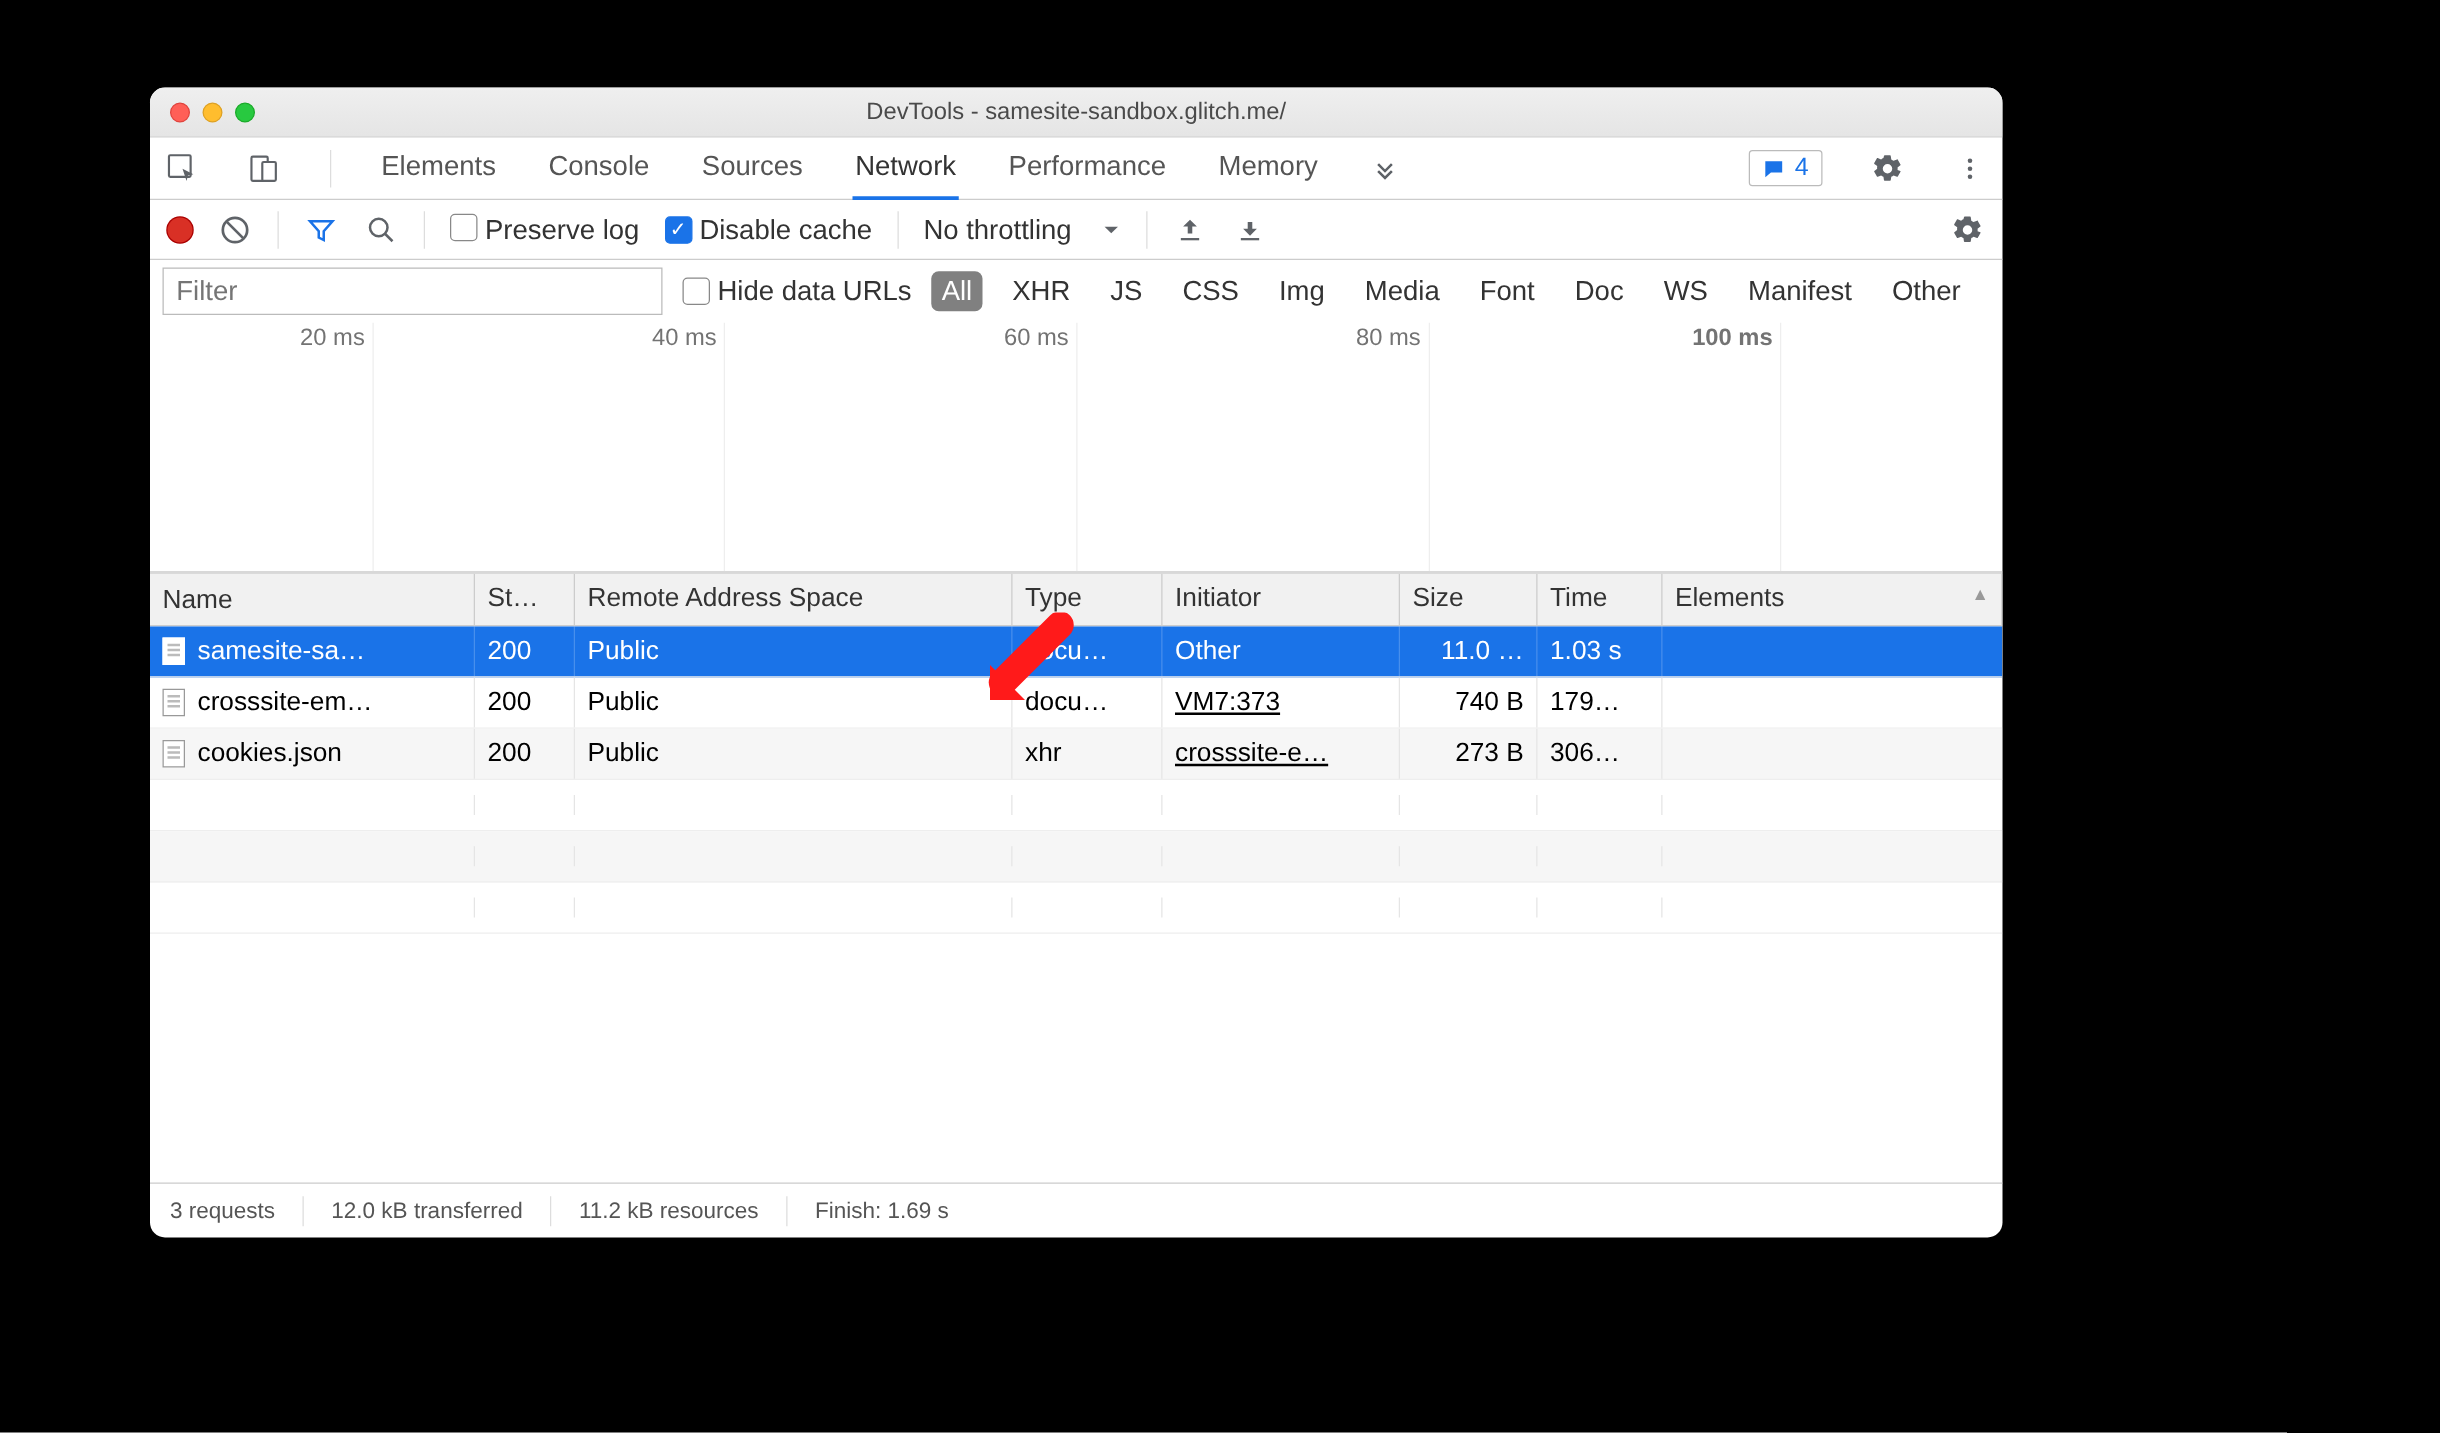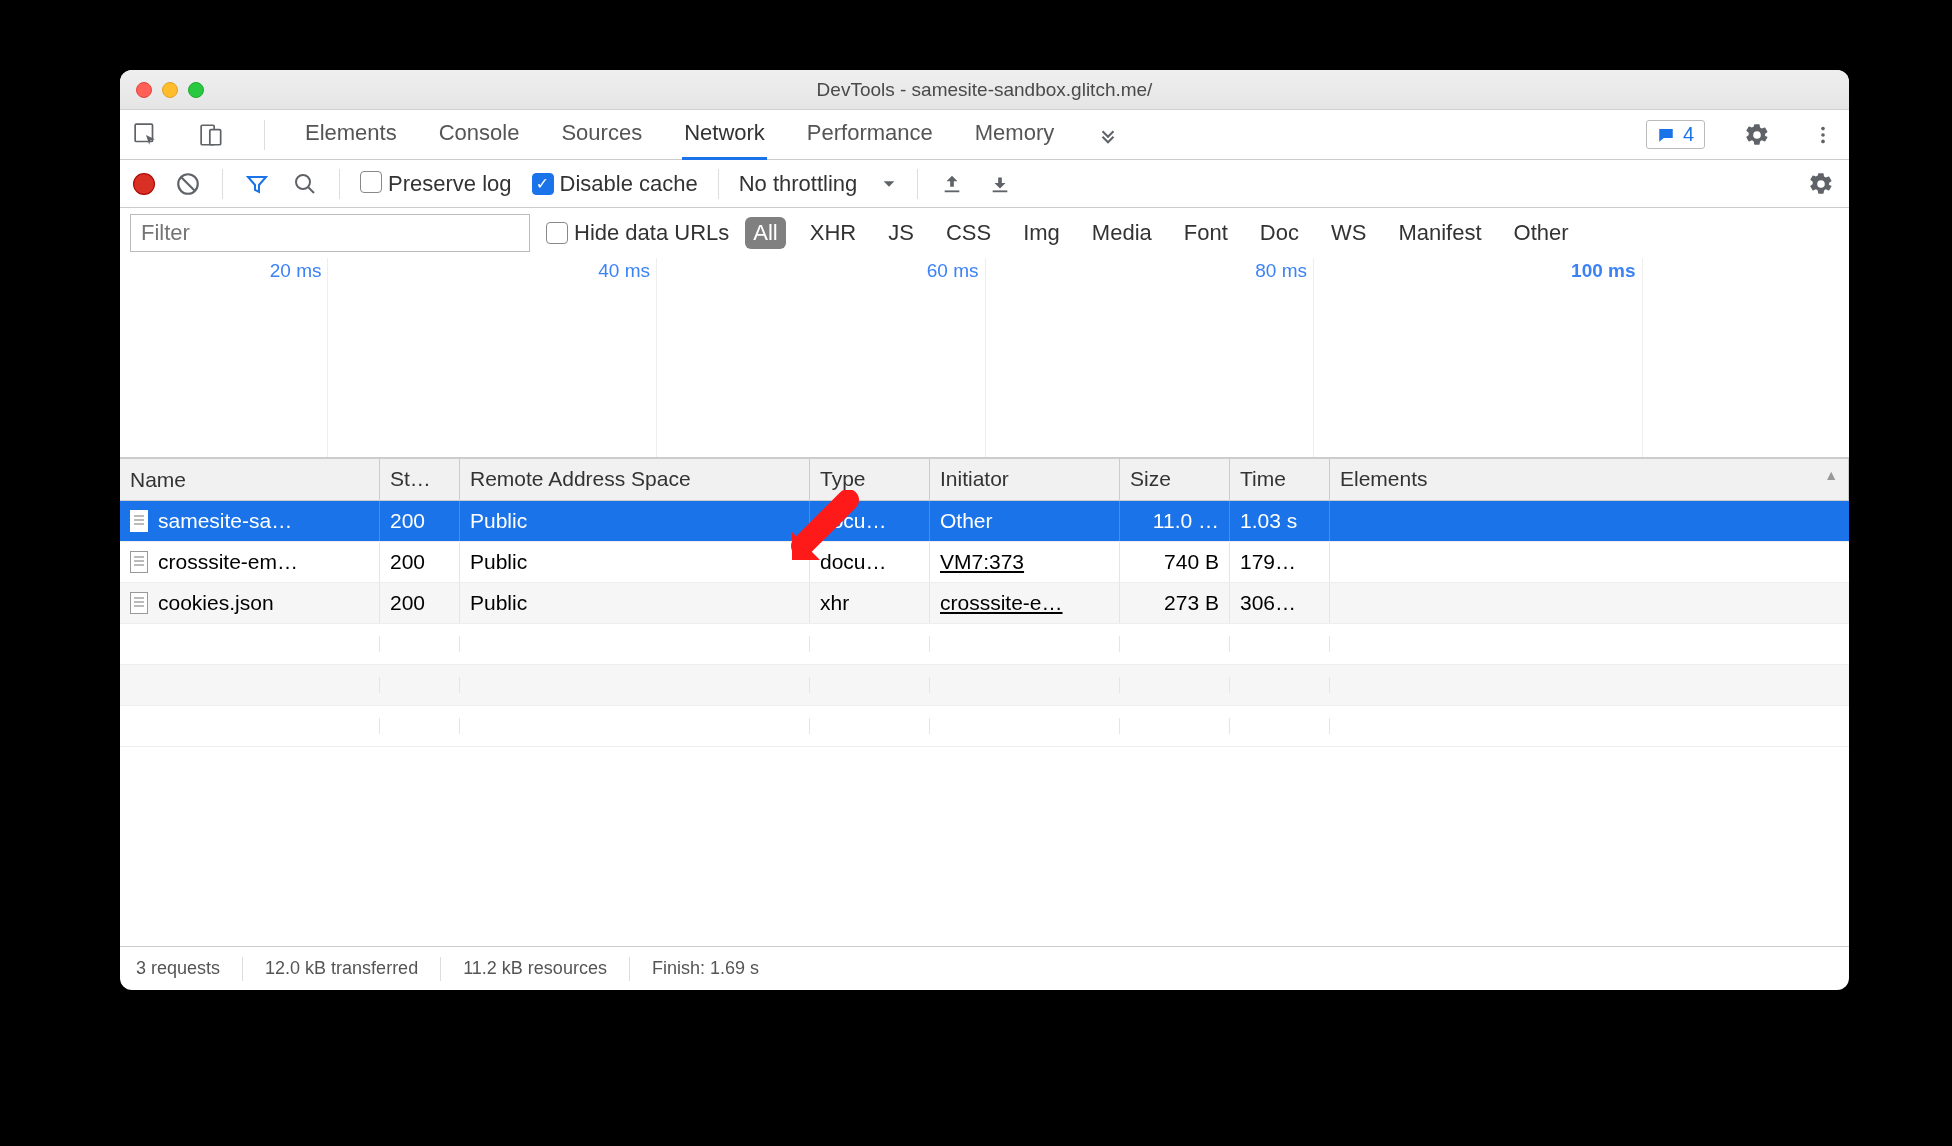--- a/index.html
+++ b/index.html
@@ -1,20 +1,20 @@
 <!DOCTYPE html>
 <html><head>
 <meta charset="utf-8">
 <style>
   * { box-sizing: border-box; margin: 0; padding: 0; }
   body { background: #000; width: 1952px; height: 1146px; font-family: -apple-system, "Helvetica Neue", Arial, sans-serif; position: relative; }
   .window {
     position: absolute;
     left: 120px; top: 70px;
-    width: 1729px; height: 920px;
+    width: 1482px; height: 920px;
     background: #fff;
     border-radius: 12px;
     box-shadow: 0 20px 60px rgba(0,0,0,0.5);
     overflow: hidden;
     display: flex; flex-direction: column;
   }
   
   .titlebar { height: 40px; background: linear-gradient(#efefef,#e5e5e5); display: flex; align-items: center; position: relative; border-bottom: 1px solid #d0d0d0; }
   .traffic { display: flex; gap: 10px; padding-left: 16px; }
   .tl { width: 16px; height: 16px; border-radius: 50%; }
@@ -39,21 +39,21 @@
   
   .filter-row { display: flex; padding: 6px 10px; gap: 16px; font-size: 22px; color: #333; border-bottom: 0; }
   .filter-input { width: 400px; height: 38px; border: 1px solid #bbb; background: #fff; font-size: 22px; padding: 0 10px; color: #888; }
   .pill { padding: 3px 8px; border-radius: 6px; cursor: pointer; }
   .pill.active { background: #808080; color: #fff; }
   
   .filter-row2 { display: flex; align-items: center; padding: 4px 10px 10px; gap: 28px; font-size: 22px; border-bottom: 1px solid #ccc; }
   
   .ruler { height: 200px; border-bottom: 1px solid #ccc; position: relative; overflow: hidden; }
   .ruler-labels { position: absolute; top: 2px; left: 0; right: 0; height: 24px; }
-  .ruler-label { position: absolute; font-size: 19px; color: #3b82f6; top: 0; transform: translateX(-100%); padding-right: 6px; }
+  .ruler-label { position: absolute; font-size: 19px; color: #737373; top: 0; transform: translateX(-100%); padding-right: 6px; }
   .ruler-tick { position: absolute; top: 0; bottom: 0; width: 1px; background: #eee; }
   
   .arrow { position: absolute; left: 658px; top: 420px; pointer-events: none; }
   
   .grid { flex: 1; display: flex; flex-direction: column; overflow: hidden; border-top: 1px solid #ccc; justify-content: flex-end; }
   .grid-hdr { display: flex; height: 42px; background: #f1f1f1; border-bottom: 1px solid #ccc; font-size: 21px; color: #333; }
   .grid-hdr .col { padding: 8px 10px; border-right: 1px solid #ccc; overflow: hidden; white-space: nowrap; text-overflow: ellipsis; }
   .grid-body { flex: 1; overflow: auto; }
   .row { display: flex; height: 41px; align-items: center; font-size: 21px; border-bottom: 1px solid #eee; }
   .row:nth-child(odd) { background: #f6f6f6; }

